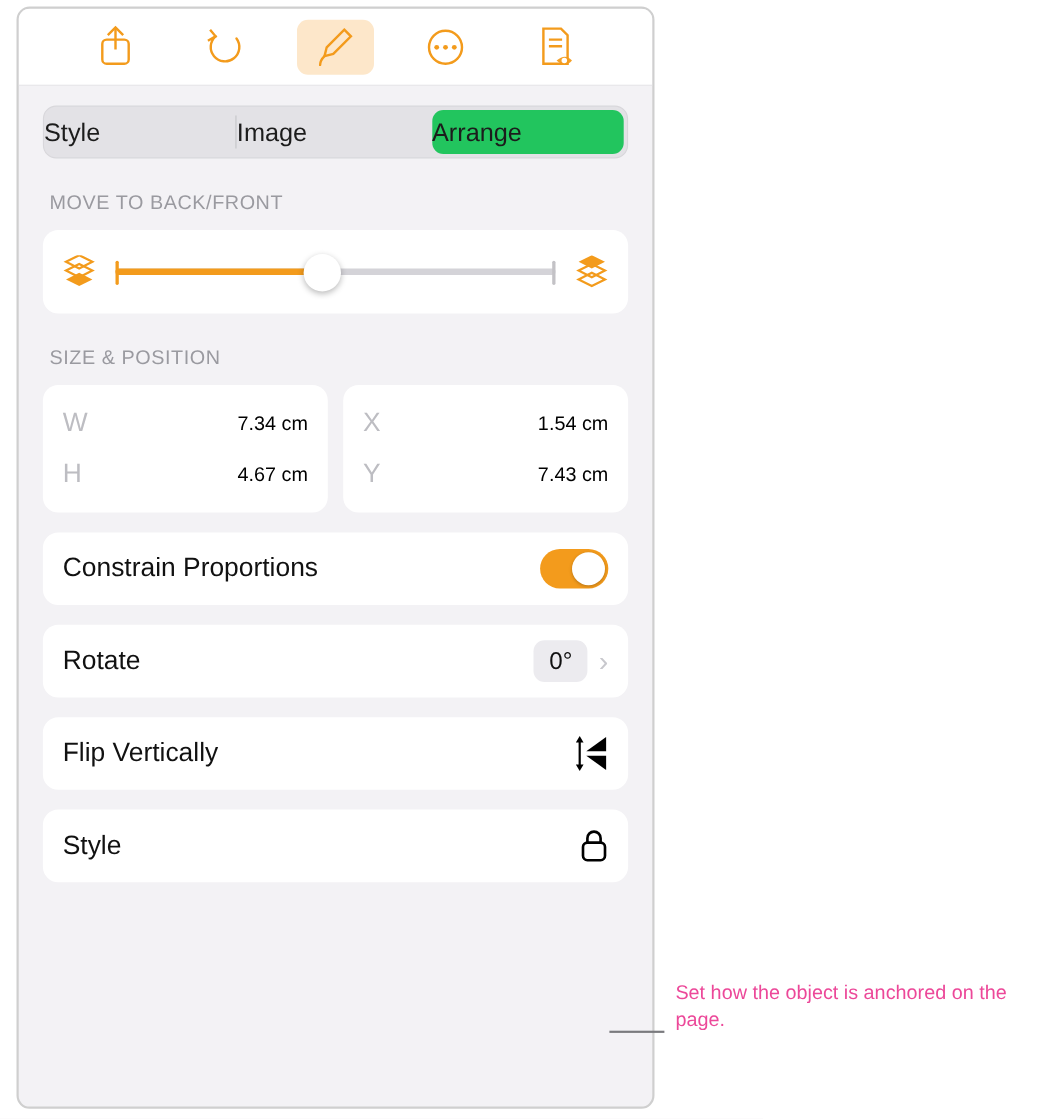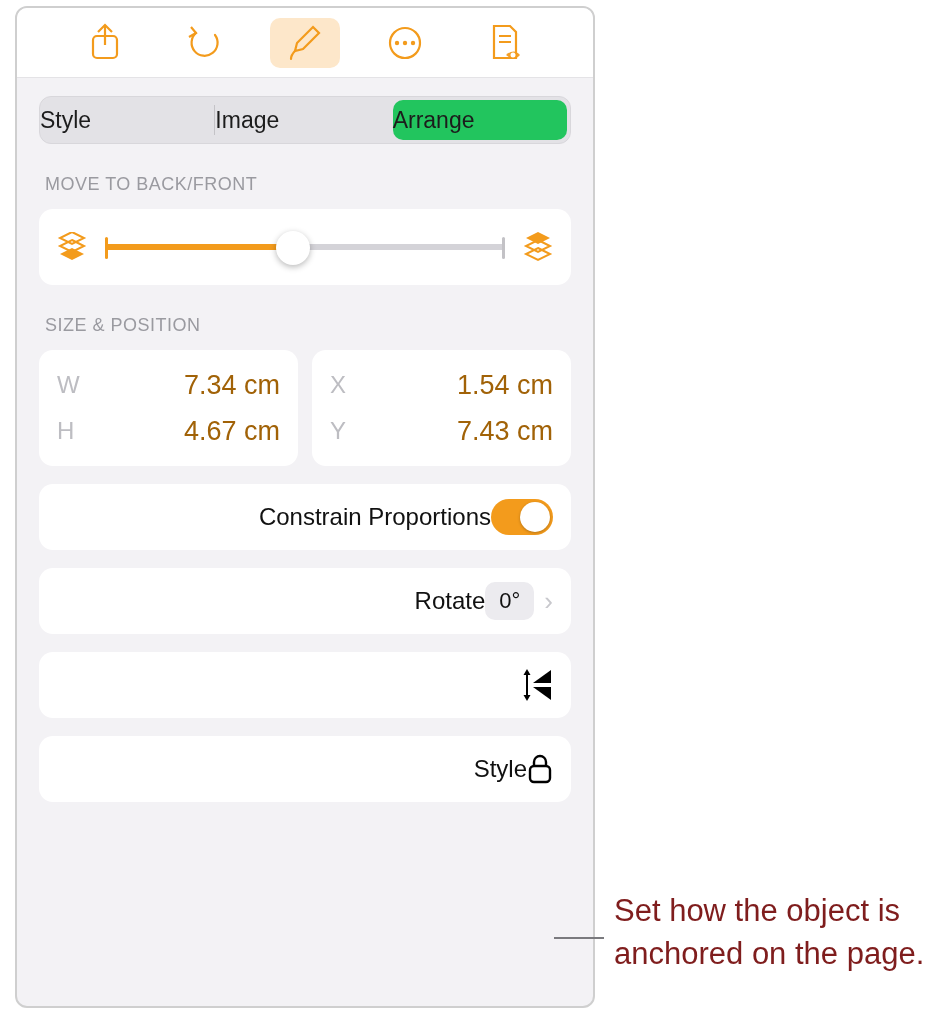--- a/index.html
+++ b/index.html
@@ -119,26 +119,26 @@
     }
     .sp-box {
       flex: 1; background: #fff; border-radius: 14px; padding: 12px 18px;
     }
     .sp-row {
       display: flex; justify-content: space-between; align-items: center;
       height: 46px;
       font-size: 24px;
     }
     .sp-key { color: #bdbdc2; width: 30px; }
-    .sp-val { color: #a16207; font-size: 27px; }
+    .sp-val { color: #000000; font-size: 18px; }
 
     
     .row-card { margin: 18px 22px 0 22px; background: #fff; border-radius: 14px; }
     .row-line {
-      display: flex; align-items: center; justify-content: flex-end;
+      display: flex; align-items: center; justify-content: space-between;
       padding: 0 18px; height: 66px;
       font-size: 24px; color: #111;
     }
     .row-line + .row-line { border-top: 1px solid #e8e7eb; }
 
     
     .switch {
       width: 62px; height: 36px; background: #f39b1c; border-radius: 20px; position: relative;
     }
     .switch .sknob {
@@ -165,21 +165,21 @@
       width: 330px;
     }
     .callout-line {
       position: absolute;
       right: 100%;
       top: 47px;
       width: 50px; height: 2px;
       background: #7a7a7e;
     }
     .callout-text {
-      font-size: 31px; color: #7f1d1d; line-height: 1.38;
+      font-size: 18px; color: #ec4899; line-height: 1.38;
       padding-left: 10px;
     }
   </style>
 </head>
 <body>
 
 <div class="panel-wrap">
 
   <div class="top-toolbar">
     <div class="tb-btn">
@@ -294,20 +294,21 @@
       <span>Rotate</span>
       <div class="rotate-right">
         <span class="deg-badge">0°</span>
         <span class="chev">›</span>
       </div>
     </div>
   </div>
 
   <div class="row-card">
     <div class="row-line">
+      <span>Flip Vertically</span>
       <svg width="30" height="34" viewBox="0 0 30 34">
         <line x1="4" y1="4" x2="4" y2="30" stroke="#000" stroke-width="2"></line>
         <polygon points="4,1 0.5,7 7.5,7" fill="#000"></polygon>
         <polygon points="4,33 0.5,27 7.5,27" fill="#000"></polygon>
         <polygon points="10,15 28,15 28,2" fill="#000"></polygon>
         <polygon points="10,19 28,19 28,32" fill="#000"></polygon>
       </svg>
     </div>
   </div>
 

